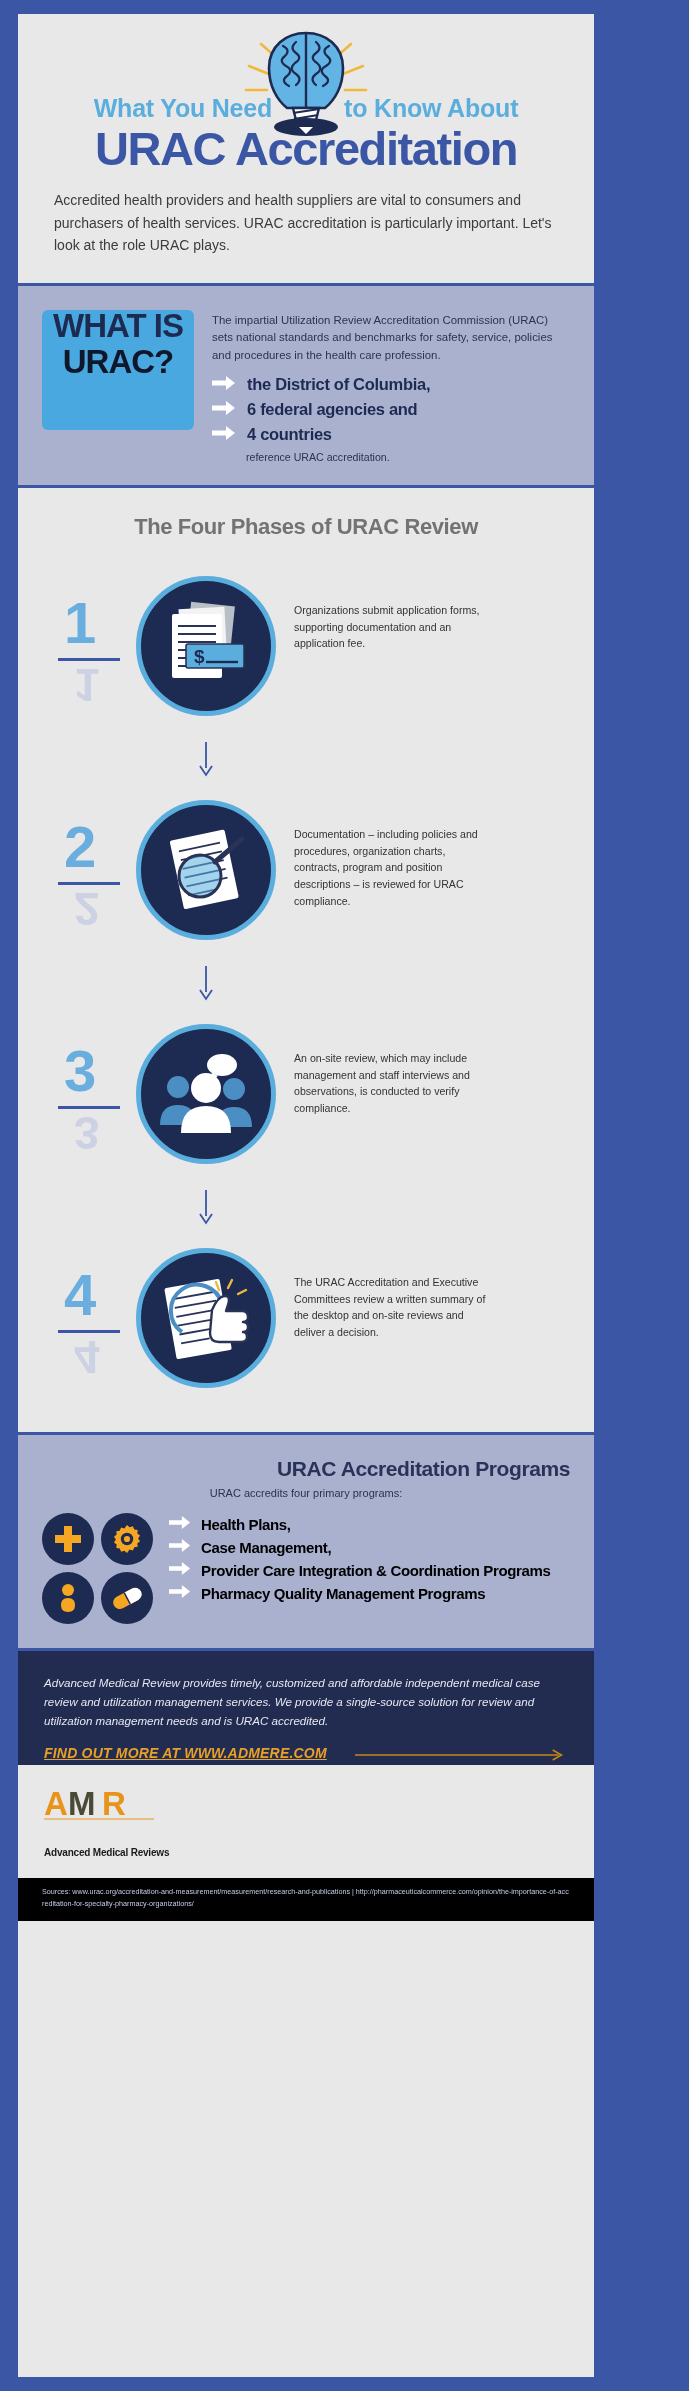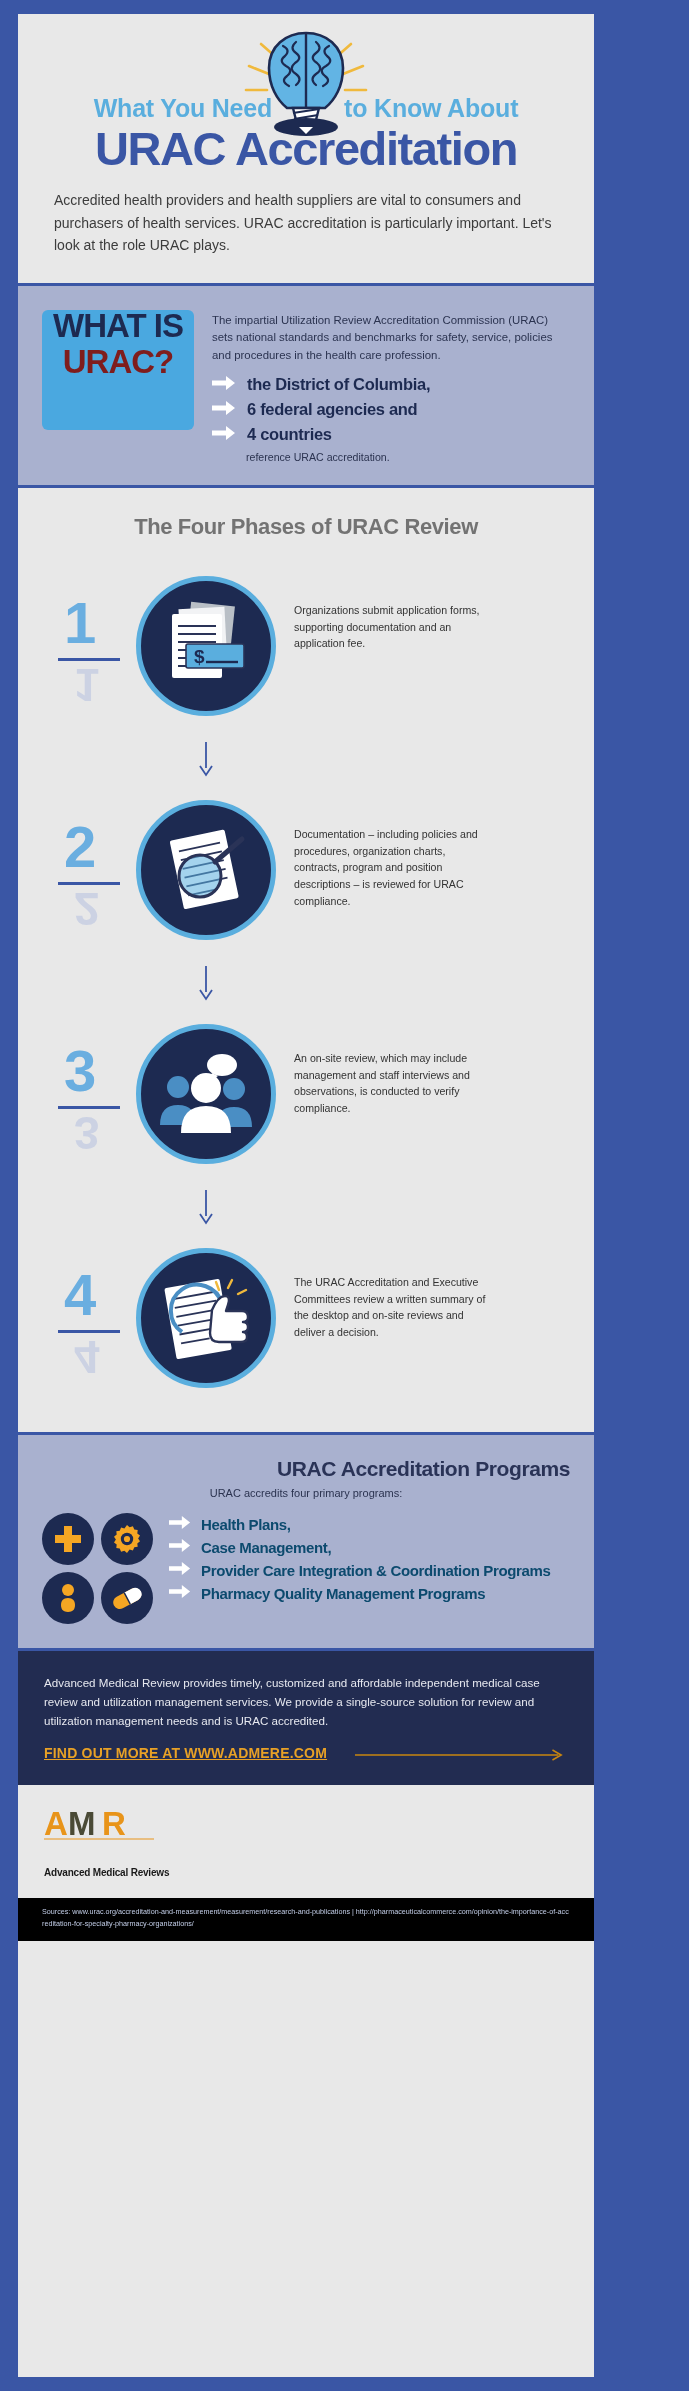--- a/index.html
+++ b/index.html
@@ -40,21 +40,21 @@
   }
 
   
   .whatis { display:flex; padding:24px 24px 22px 24px; gap:18px; }
   .whatis-box {
     width:152px; height:120px; background:#4aa8e0; border-radius:6px;
     flex:0 0 auto; display:flex; flex-direction:column;
     align-items:center; line-height:0.97;
   }
   .whatis-box .l1 { font-size:33px; font-weight:bold; color:#1d2a51; letter-spacing:-1px; }
-  .whatis-box .l2 { font-size:33px; font-weight:bold; color:#7f1d1d; letter-spacing:-1px; margin-top:4px;}
+  .whatis-box .l2 { font-size:33px; font-weight:bold; color:#0f172a; letter-spacing:-1px; margin-top:4px;}
   .whatis-right { flex:1; padding-top:2px; }
   .whatis-desc { font-size:11.4px; line-height:1.52; color:#2b3350; }
   .arrow-list { margin-top:11px; }
   .arrow-row { display:flex; align-items:center; gap:11px; margin-bottom:5px; }
   .arr { flex:0 0 auto; }
   .arrow-row .txt { font-size:16.5px; font-weight:bold; color:#1d2a51; letter-spacing:-0.3px; }
   .whatis-foot { font-size:10.6px; color:#2b3350; margin-top:6px; margin-left:34px; }
 
   
   .phases { padding:26px 0 18px; }
@@ -103,24 +103,24 @@
   .icon-grid {
     flex:0 0 auto; display:grid; grid-template-columns:52px 52px;
     grid-gap:7px; align-content:start;
   }
   .ic {
     width:52px; height:52px; border-radius:50%; background:#1d2a51;
     display:flex; align-items:center; justify-content:center;
   }
   .prog-list { flex:1; padding-top:2px; }
   .prog-row { display:flex; align-items:center; gap:10px; margin-bottom:4px; }
-  .prog-row .txt { font-size:15px; font-weight:bold; color:#0c4a6e; letter-spacing:-0.35px; }
-
-  
-  .cta { background:#222c51; padding:22px 26px 24px; }
+  .prog-row .txt { font-size:15px; font-weight:bold; color:#000000; letter-spacing:-0.35px; }
+
+  
+  .cta { background:#222c51; padding:22px 26px 4px;font-style:italic; }
   .cta p { font-size:11.6px; line-height:1.66; color:#e6e8ef; }
   .cta-row { display:flex; align-items:center; margin-top:14px; gap:28px; }
   .cta-link {
     font-size:14px; font-weight:bold; color:#e8a126; letter-spacing:0.2px;
     white-space:nowrap;
   }
   .cta-arrow { flex:1; height:12px; }
 
   
   .logobar { background:#e8e8e8; padding:22px 26px 20px; }

